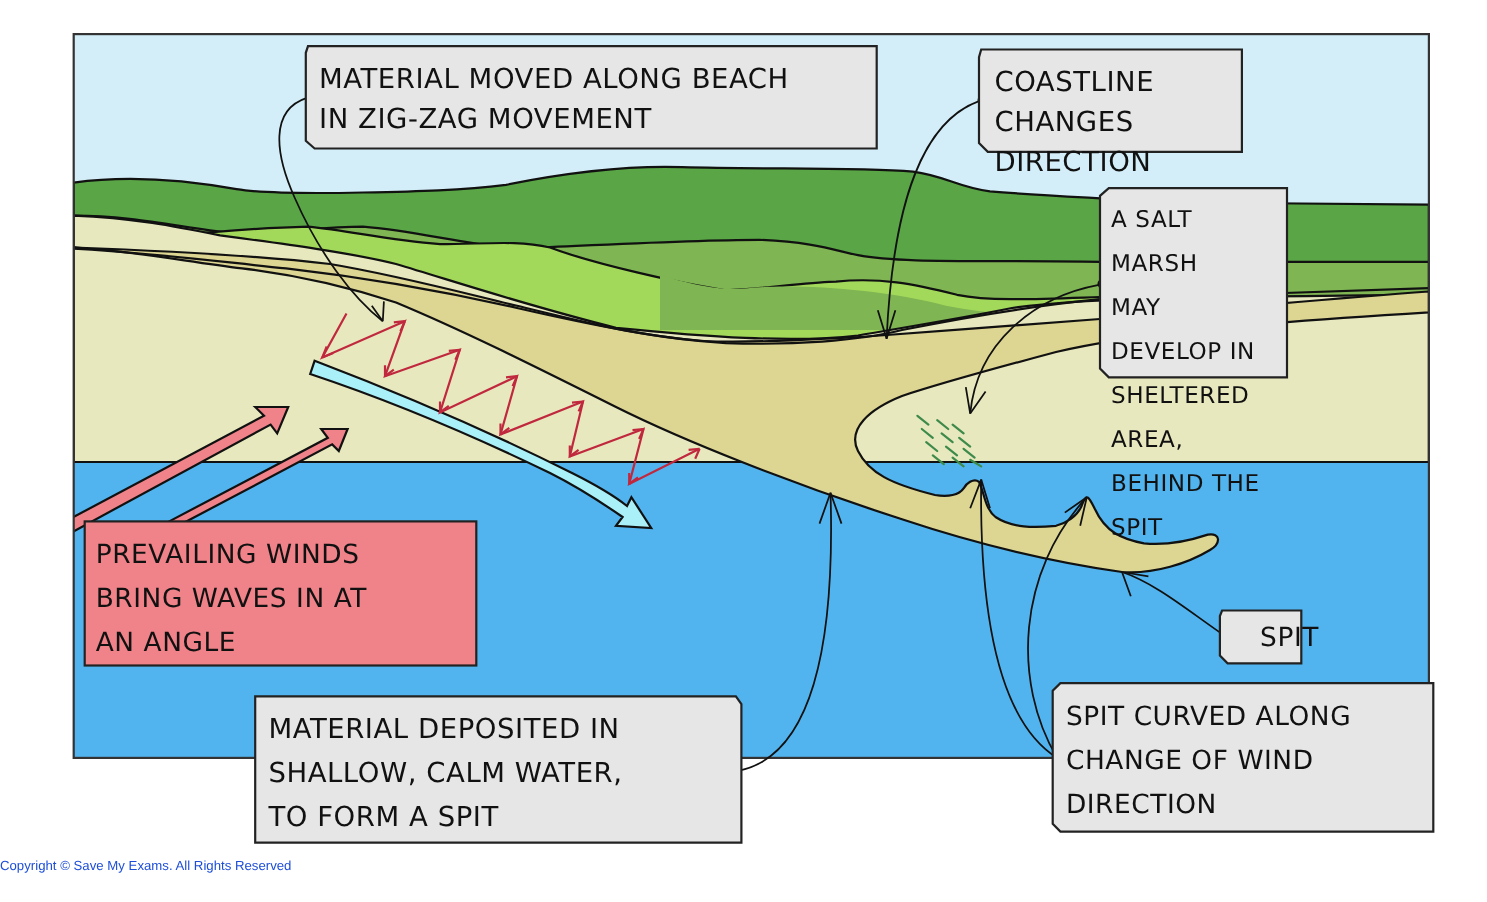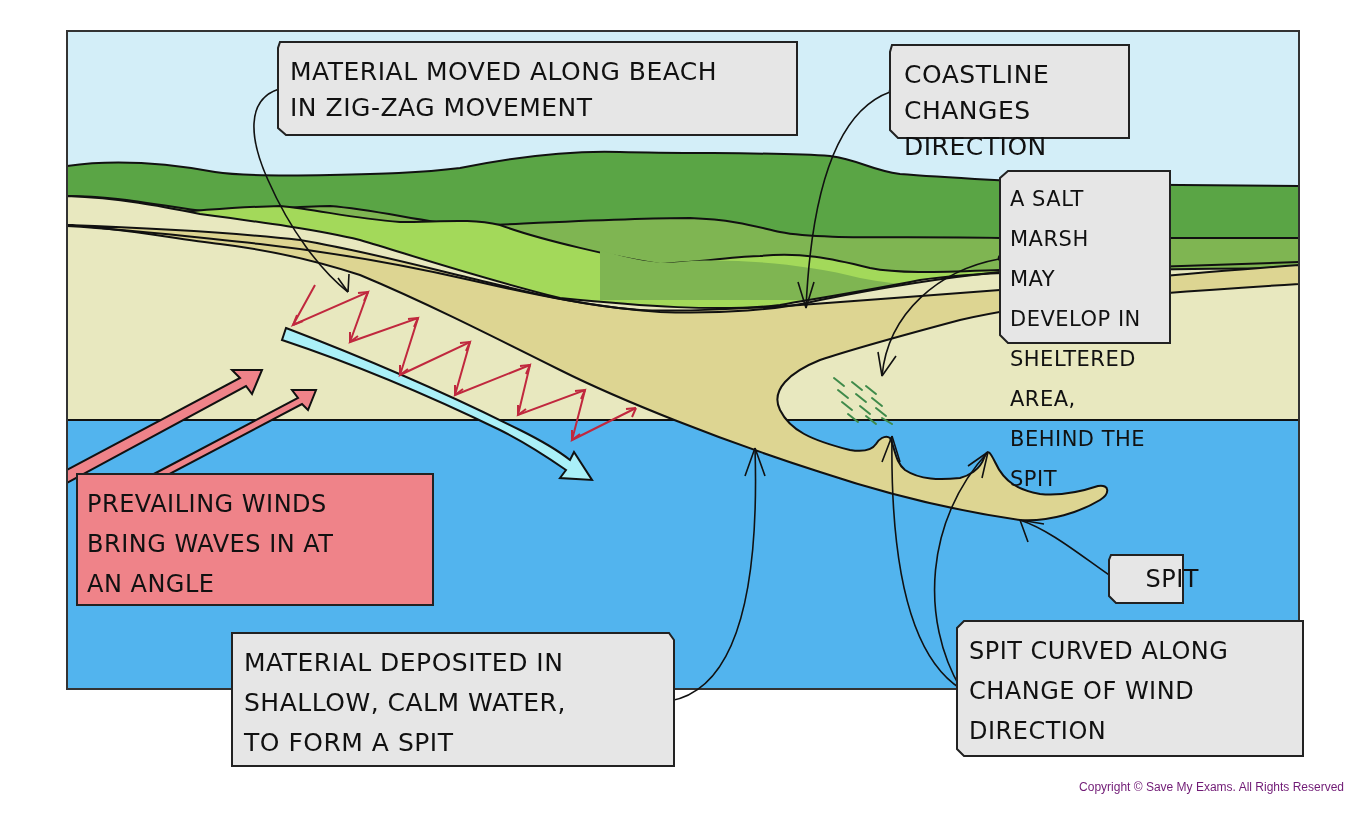--- a/index.html
+++ b/index.html
@@ -4,22 +4,22 @@
 <style>
   html, body { margin:0; padding:0; background:#ffffff; }
   body { width:1352px; height:820px; position:relative; overflow:hidden; font-family:"DejaVu Sans", sans-serif; }
   #scene { position:absolute; left:0; top:0; width:1352px; height:820px; }
   .label {
     position:absolute; box-sizing:border-box;
     color:#111; font-family:"DejaVu Sans", sans-serif; font-size:25px; line-height:35px;
     letter-spacing:0.5px; white-space:pre-line; padding:8px 14px;
   }
   .copyright {
-    position:absolute; left:0; width:1344px; top:780px; text-align:right;
-    color:#701a75; font-family:"Liberation Sans", sans-serif; font-size:12px;
+    position:absolute; left:0; width:1344px; top:780px; text-align:left;
+    color:#1d4ed8; font-family:"Liberation Sans", sans-serif; font-size:12px;
   }
 </style>
 </head>
 <body>
 
 <svg id="scene" viewBox="0 0 1352 820" xmlns="http://www.w3.org/2000/svg">
   <defs>
     <clipPath id="frame">
         <rect x="67" y="31" width="1232" height="658"></rect>
       </clipPath>

